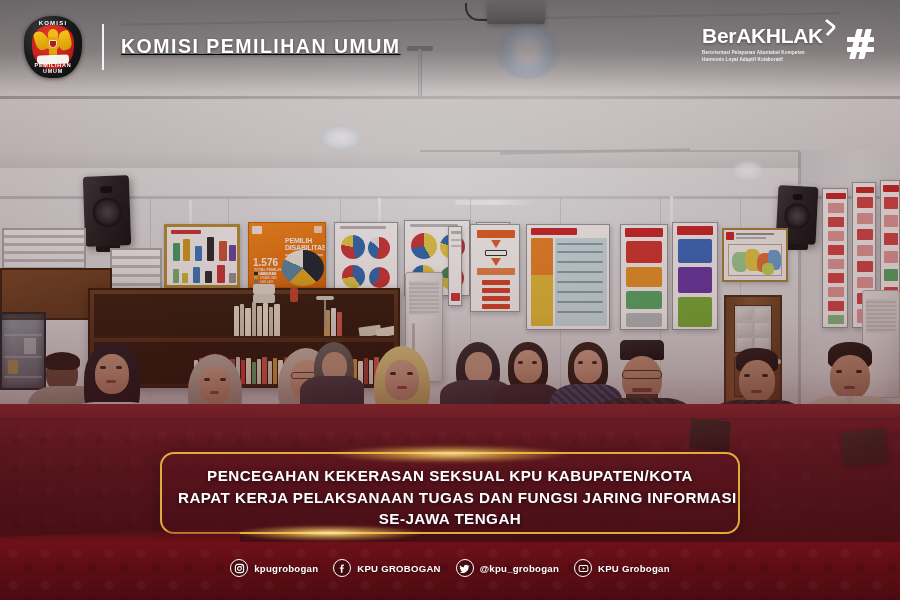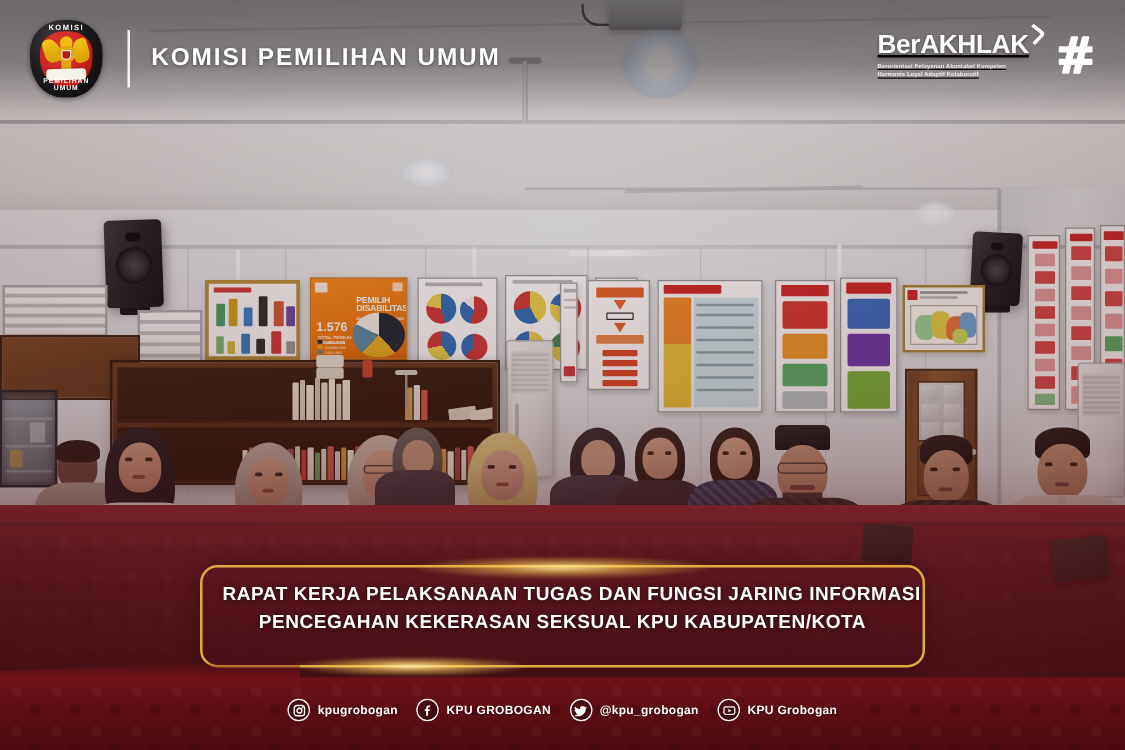--- a/index.html
+++ b/index.html
@@ -317,32 +317,32 @@
     position:absolute; left:0; right:0; top:3.5px; text-align:center;
     font-size:6px; font-weight:bold; color:#fff; letter-spacing:1.2px;
   }
   .ring-bot {
     position:absolute; left:0; right:0; bottom:4px; text-align:center;
     font-size:5.4px; font-weight:bold; color:#fff; letter-spacing:.8px;
   }
   .hdr-divider {
     width:2px; height:46px; background:rgba(255,255,255,.9); margin:0 17px 0 20px;
   }
-  .hdr-titles { line-height:1; }
+  .hdr-titles { line-height:1;text-decoration:underline; }
   .hdr-title {
     color:#ffffff; font-size:19.5px; font-weight:bold; letter-spacing:1.5px;
     text-shadow:0 1px 3px rgba(0,0,0,.45);
   }
   .hdr-sub {
     color:#e7e7e7; font-size:15.5px; font-weight:400; letter-spacing:2.2px;
     margin-top:6px; text-shadow:0 1px 3px rgba(0,0,0,.4);
   }
 
   .hdr-right { position:absolute; right:26px; top:24px; display:flex; align-items:center; gap:24px; }
-  .berakhlak { position:relative;text-decoration:underline; }
+  .berakhlak { position:relative; }
   .berakhlak-main {
     color:#fff; font-size:21px; font-weight:bold; letter-spacing:-.3px;
     text-shadow:0 1px 3px rgba(0,0,0,.4);
   }
   .berakhlak-swoosh {
     position:absolute; right:-11px; top:-3px; width:13px; height:13px;
     border-top:3px solid #fff; border-right:3px solid #fff;
     transform:rotate(38deg) skewX(-6deg); border-radius:0 4px 0 0;
   }
   .berakhlak-sub {
@@ -910,22 +910,23 @@
             <span class="hash-h2"></span>
         </div>
       </div>
     </div>
   </div>
 
   <div class="caption-box">
     <div class="cap-glow-top"></div>
     <div class="cap-glow-bot"></div>
     <div class="cap-text">
+      <div class="cap-line">PENCEGAHAN KEKERASAN SEKSUAL KPU KABUPATEN/KOTA</div>
       <div class="cap-line">RAPAT KERJA PELAKSANAAN TUGAS DAN FUNGSI JARING INFORMASI</div>
-      <div class="cap-line">PENCEGAHAN KEKERASAN SEKSUAL KPU KABUPATEN/KOTA</div>
+      <div class="cap-line">SE-JAWA TENGAH</div>
     </div>
   </div>
 
   <div class="footer">
     <div class="footer-notch"></div>
     <div class="footer-row" id="social-row">
         <div class="sm-item">
           <span class="sm-icon">
             <svg width="11" height="11" viewBox="0 0 24 24" fill="none" stroke="#fff" stroke-width="2.4">
               <rect x="3" y="3" width="18" height="18" rx="5"></rect>

